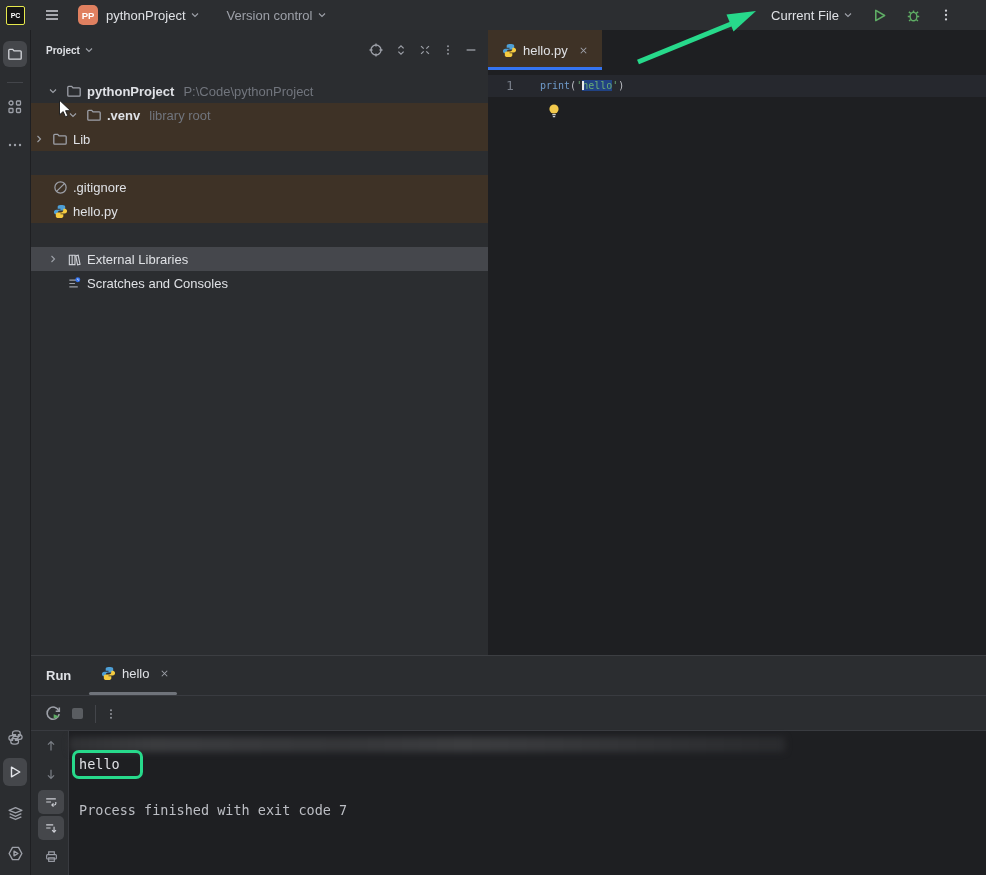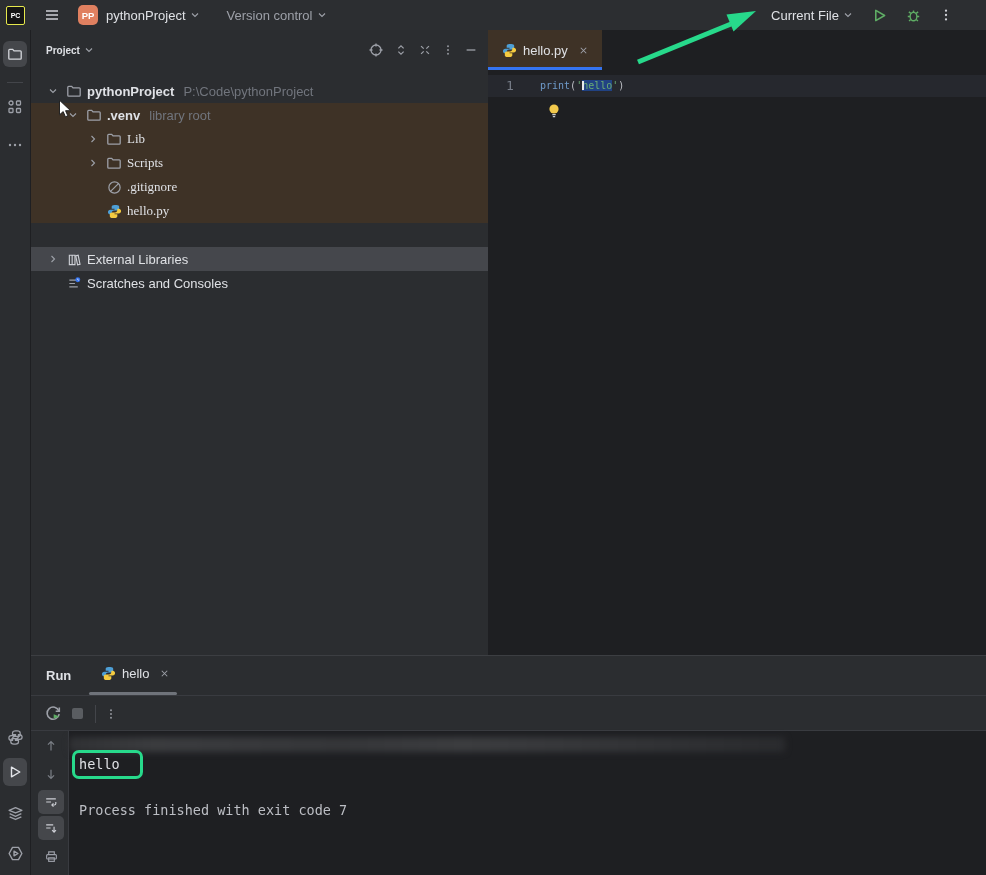--- a/index.html
+++ b/index.html
@@ -22,21 +22,21 @@
   #sidebar{position:absolute;left:0;top:30px;width:30px;height:845px;background:#2B2D30;
            border-right:1px solid #1E1F22;}
   .toolbtn{position:absolute;left:3px;width:24px;height:26px;border-radius:6px;
            display:flex;align-items:center;justify-content:center;}
   .toolbtn.sel{background:#45474B;}
   
   #project{position:absolute;left:31px;top:30px;width:457px;height:625px;background:#2B2D30;}
   #project-header{position:absolute;left:0;top:0;right:0;height:40px;display:flex;align-items:center;}
   .ph-icons{position:absolute;right:10px;top:0;height:40px;display:flex;align-items:center;gap:10px;}
   .trow{position:absolute;left:0;right:0;height:24px;display:flex;align-items:center;gap:5px;font-size:13px;}
-  .lvl0{padding-left:14px;}.lvl1{padding-left:34px;}.lvl2{padding-left:54px;font-family:Liberation Serif, serif;}
+  .lvl0{padding-left:14px;}.lvl1{padding-left:34px;}.lvl2{}
   .hl-brown{background:#3E3226;}
   .hl-gray{background:#45474C;}
   .bold{font-weight:bold;}
   .thint{color:#71757D;margin-left:4px;}
   .chev,.ticon,.spacer16{width:16px;height:16px;flex:none;display:flex;align-items:center;justify-content:center;}
   
   #editor{position:absolute;left:488px;top:30px;width:498px;height:625px;background:#1E1F22;}
   #ed-tab{position:absolute;left:0;top:0;width:114px;height:40px;background:#3E3226;
           display:flex;align-items:center;gap:6px;padding-left:14px;box-sizing:border-box;font-size:13px;}
   #ed-tab-underline{position:absolute;left:0;top:37px;width:114px;height:3px;background:#3574F0;}
@@ -259,33 +259,20 @@
           </svg>
       </span>
       <span class="ticon">
         <svg width="16" height="16" viewBox="0 0 16 16">
             <path d="M1.8 4.3c0-.5.4-.9.9-.9h3l1.3 1.5h6.3c.5 0 .9.4.9.9v6.4c0 .5-.4.9-.9.9H2.7c-.5 0-.9-.4-.9-.9V4.3z" fill="none" stroke="#9DA0A8" stroke-width="1.3"></path>
           </svg>
       </span>
       <span>Lib</span>
     </div>
 
-    <div class="trow lvl2 hl-brown" style="top:121px;">
-      <span class="chev">
-        <svg width="12" height="12" viewBox="0 0 16 16">
-            <path d="M6 4l4 4-4 4" stroke="#9DA0A8" stroke-width="1.5" fill="none"></path>
-          </svg>
-      </span>
-      <span class="ticon">
-        <svg width="16" height="16" viewBox="0 0 16 16">
-            <path d="M1.8 4.3c0-.5.4-.9.9-.9h3l1.3 1.5h6.3c.5 0 .9.4.9.9v6.4c0 .5-.4.9-.9.9H2.7c-.5 0-.9-.4-.9-.9V4.3z" fill="none" stroke="#9DA0A8" stroke-width="1.3"></path>
-          </svg>
-      </span>
-      <span>Scripts</span>
-    </div>
 
     <div class="trow lvl2 hl-brown" style="top:145px;">
       <span class="spacer16"></span>
       <span class="ticon">
         <svg width="15" height="15" viewBox="0 0 16 16">
             <circle cx="8" cy="8" r="6" fill="none" stroke="#9DA0A8" stroke-width="1.3"></circle>
             <path d="M3.8 12.2 12.2 3.8" stroke="#9DA0A8" stroke-width="1.3"></path>
           </svg>
       </span>
       <span>.gitignore</span>

